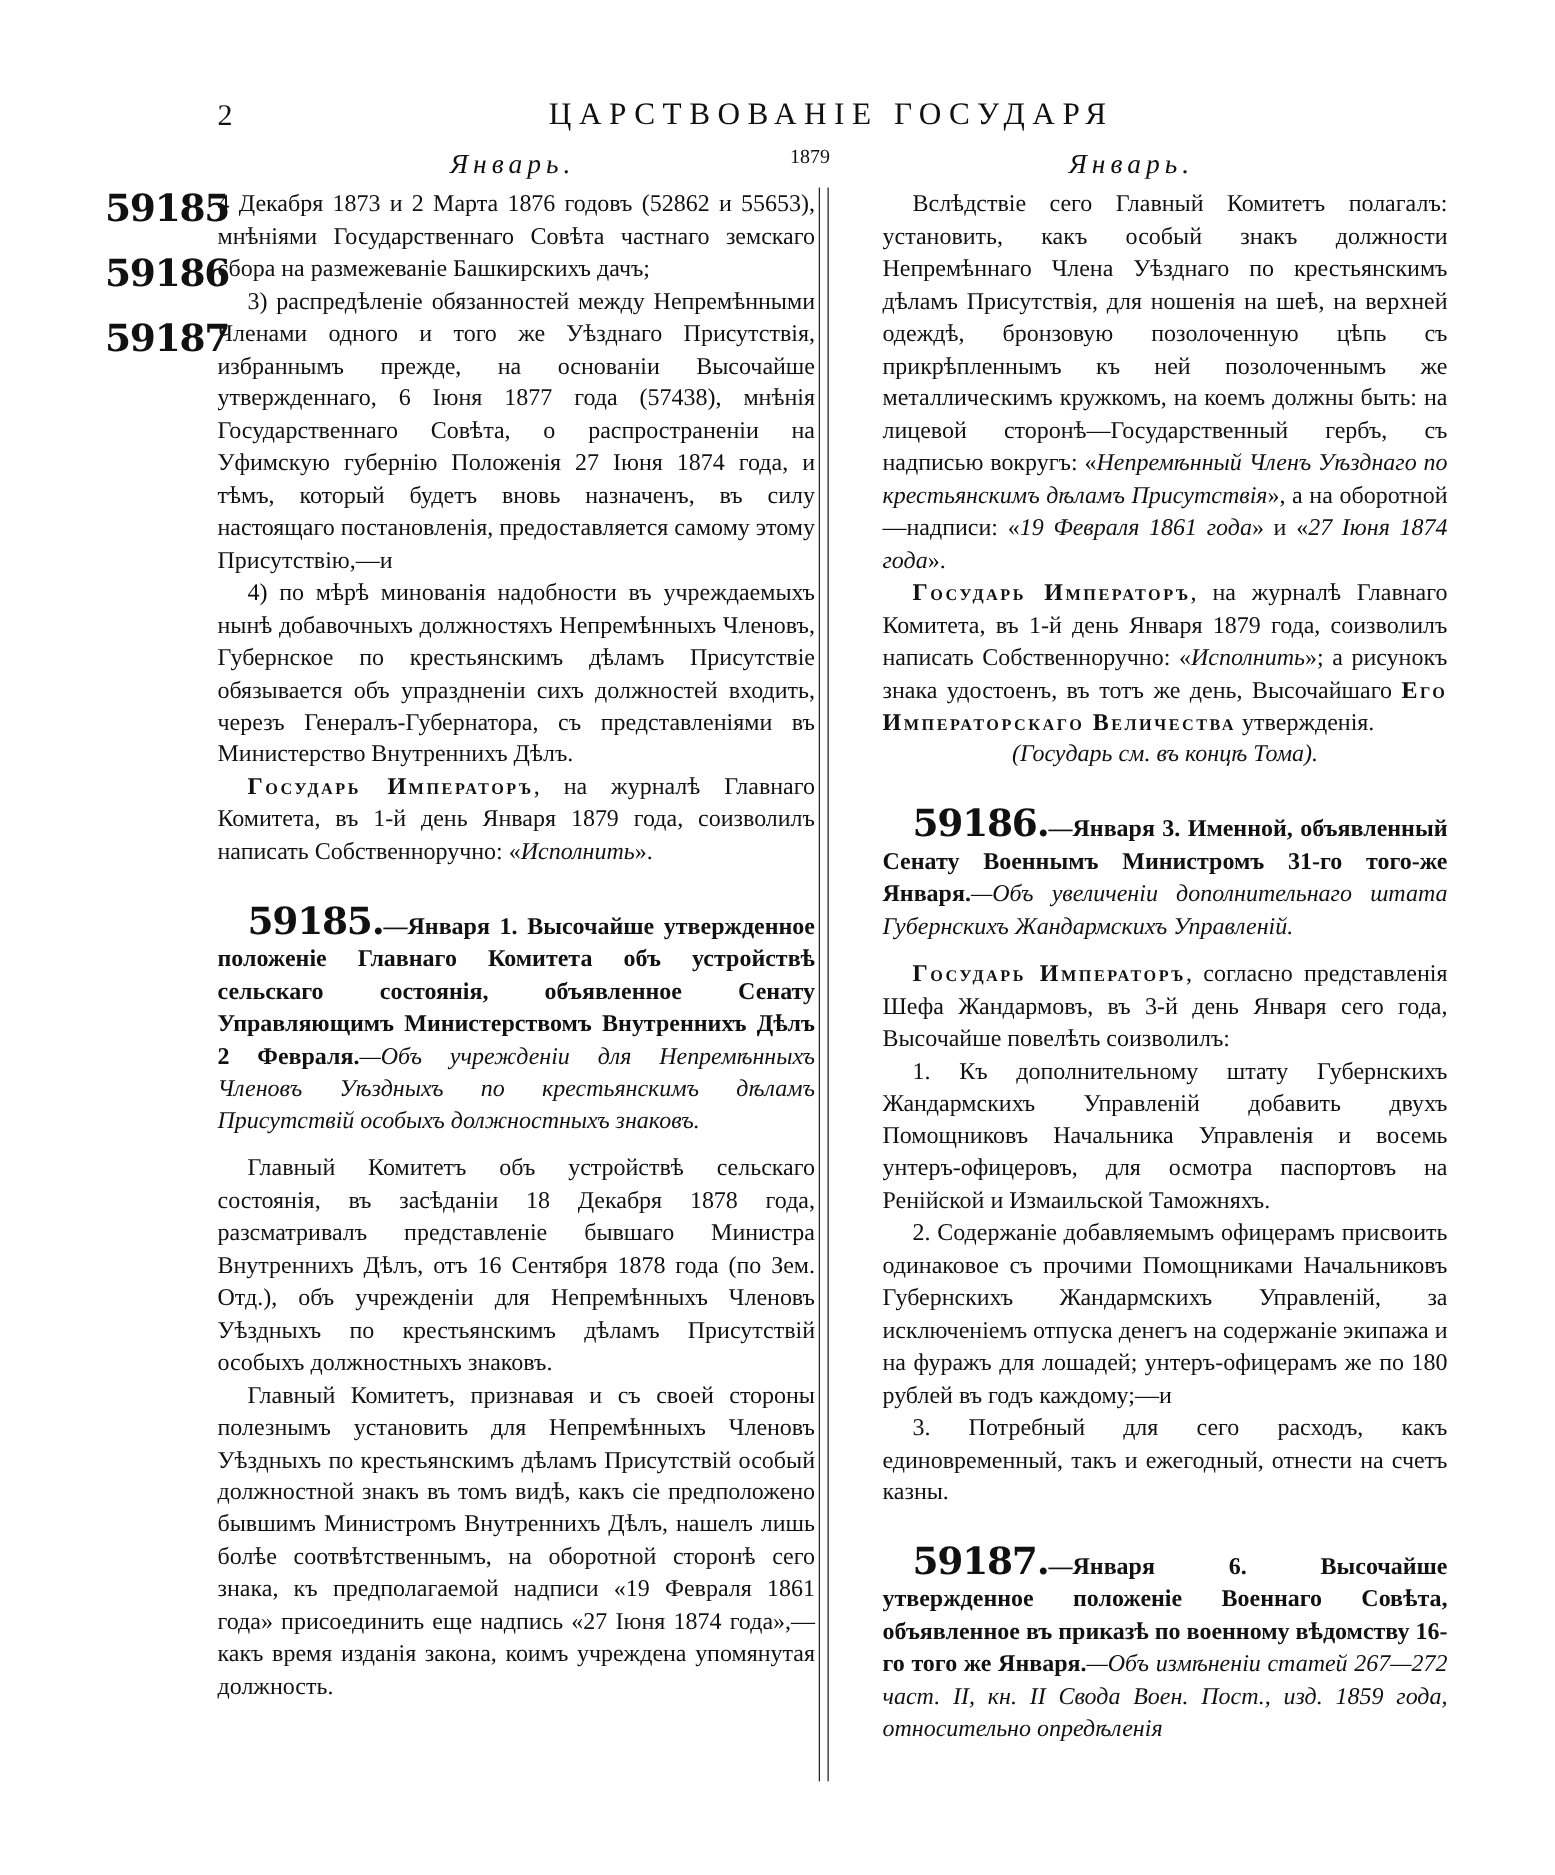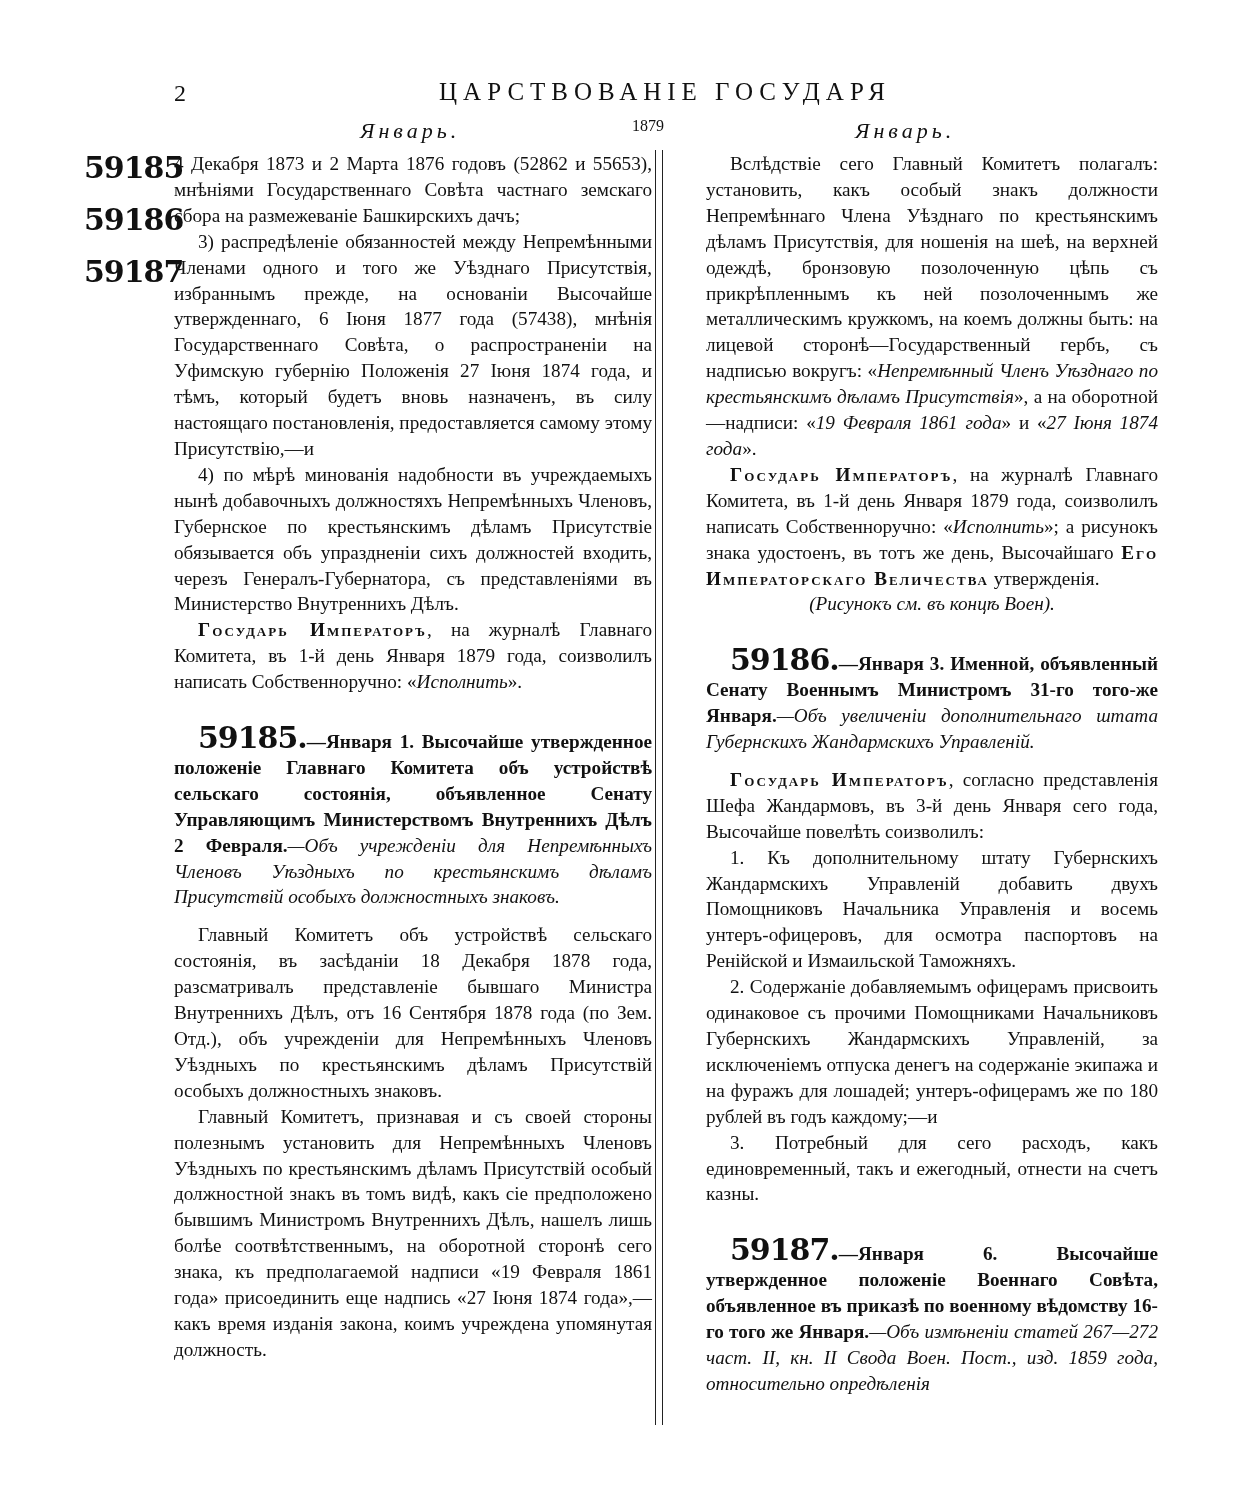--- a/index.html
+++ b/index.html
@@ -58,21 +58,21 @@
   <div class="gap"></div>
   <p class="indent"><span class="art-no">59185.</span><span class="art-head">—Января 1. Высочайше утвержденное положеніе Главнаго Комитета объ устройствѣ сельскаго состоянія, объявленное Сенату Управляющимъ Министерствомъ Внутреннихъ Дѣлъ 2 Февраля.</span><span class="it">—Объ учрежденіи для Непремѣнныхъ Членовъ Уѣздныхъ по крестьянскимъ дѣламъ Присутствій особыхъ должностныхъ знаковъ.</span></p>
   <div class="gap-sm"></div>
   <p class="indent">Главный Комитетъ объ устройствѣ сельскаго состоянія, въ засѣданіи 18 Декабря 1878 года, разсматривалъ представленіе бывшаго Министра Внутреннихъ Дѣлъ, отъ 16 Сентября 1878 года (по Зем. Отд.), объ учрежденіи для Непремѣнныхъ Членовъ Уѣздныхъ по крестьянскимъ дѣламъ Присутствій особыхъ должностныхъ знаковъ.</p>
   <p class="indent">Главный Комитетъ, признавая и съ своей стороны полезнымъ установить для Непремѣнныхъ Членовъ Уѣздныхъ по крестьянскимъ дѣламъ Присутствій особый должностной знакъ въ томъ видѣ, какъ сіе предположено бывшимъ Министромъ Внутреннихъ Дѣлъ, нашелъ лишь болѣе соотвѣтственнымъ, на оборотной сторонѣ сего знака, къ предполагаемой надписи «19 Февраля 1861 года» присоединить еще надпись «27 Іюня 1874 года»,—какъ время изданія закона, коимъ учреждена упомянутая должность.</p>
 </div>
 
 <div class="col col-right">
   <p class="indent"><span>Вслѣдствіе сего Главный Комитетъ полагалъ: установить, какъ особый знакъ должности Непремѣннаго Члена Уѣзднаго по крестьянскимъ дѣламъ Присутствія, для ношенія на шеѣ, на верхней одеждѣ, бронзовую позолоченную цѣпь съ прикрѣпленнымъ къ ней позолоченнымъ же металлическимъ кружкомъ, на коемъ должны быть: на лицевой сторонѣ—Государственный гербъ, съ надписью вокругъ: «</span><span class="it">Непремѣнный Членъ Уѣзднаго по крестьянскимъ дѣламъ Присутствія</span><span>», а на оборотной—надписи: «</span><span class="it">19 Февраля 1861 года</span><span>» и «</span><span class="it">27 Іюня 1874 года</span><span>».</span></p>
   <p class="indent"><span class="sc">Государь Императоръ</span><span>, на журналѣ Главнаго Комитета, въ 1-й день Января 1879 года, соизволилъ написать Собственноручно: «</span><span class="it">Исполнить</span><span>»; а рисунокъ знака удостоенъ, въ тотъ же день, Высочайшаго </span><span class="sc">Его Императорскаго Величества</span><span> утвержденія.</span></p>
-  <p class="center it">(Рисунокъ см. въ концѣ Воен).</p>
+  <p class="center it">(Государь см. въ концѣ Тома).</p>
   <div class="gap"></div>
   <p class="indent"><span class="art-no">59186.</span><span class="art-head">—Января 3. Именной, объявленный Сенату Военнымъ Министромъ 31-го того-же Января.</span><span class="it">—Объ увеличеніи дополнительнаго штата Губернскихъ Жандармскихъ Управленій.</span></p>
   <div class="gap-sm"></div>
   <p class="indent"><span class="sc">Государь Императоръ</span><span>, согласно представленія Шефа Жандармовъ, въ 3-й день Января сего года, Высочайше повелѣть соизволилъ:</span></p>
   <p class="indent">1. Къ дополнительному штату Губернскихъ Жандармскихъ Управленій добавить двухъ Помощниковъ Начальника Управленія и восемь унтеръ-офицеровъ, для осмотра паспортовъ на Ренійской и Измаильской Таможняхъ.</p>
   <p class="indent">2. Содержаніе добавляемымъ офицерамъ присвоить одинаковое съ прочими Помощниками Начальниковъ Губернскихъ Жандармскихъ Управленій, за исключеніемъ отпуска денегъ на содержаніе экипажа и на фуражъ для лошадей; унтеръ-офицерамъ же по 180 рублей въ годъ каждому;—и</p>
   <p class="indent">3. Потребный для сего расходъ, какъ единовременный, такъ и ежегодный, отнести на счетъ казны.</p>
   <div class="gap"></div>
   <p class="indent"><span class="art-no">59187.</span><span class="art-head">—Января 6. Высочайше утвержденное положеніе Военнаго Совѣта, объявленное въ приказѣ по военному вѣдомству 16-го того же Января.</span><span class="it">—Объ измѣненіи статей 267—272 част. II, кн. II Свода Воен. Пост., изд. 1859 года, относительно опредѣленія</span></p>
 </div>

